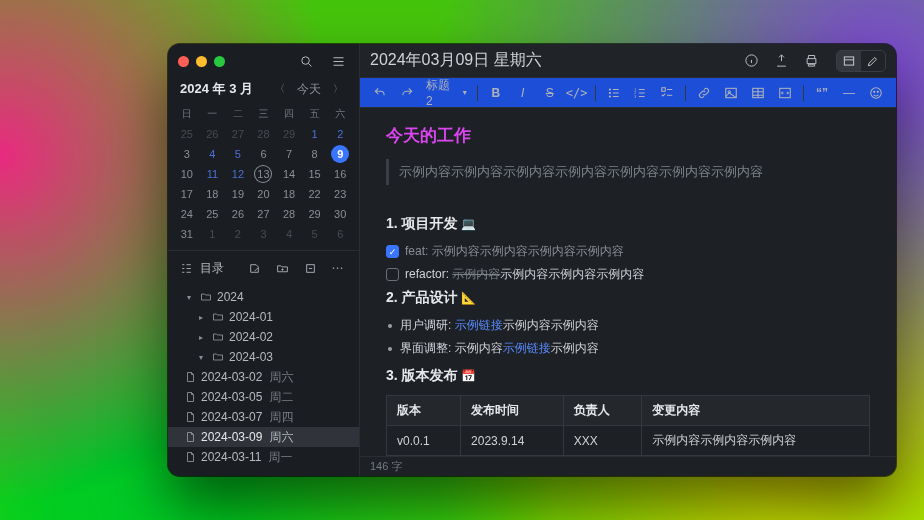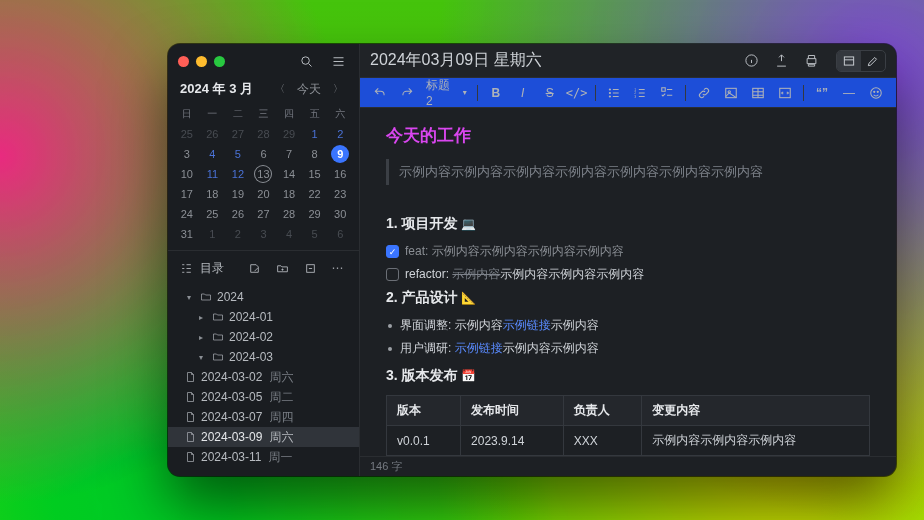--- a/index.html
+++ b/index.html
@@ -523,22 +523,22 @@
             <span class="txt">feat: 示例内容示例内容示例内容示例内容</span>
           </div>
           <div class="task-row">
             <span class="ck"></span>
             <span class="txt">refactor: <span class="strike">示例内容</span>示例内容示例内容示例内容</span>
           </div>
         </div>
 
       <h3 class="sec"><span>2. 产品设计</span> <span class="emoji">📐</span></h3>
       <ul class="bul" id="bullets">
+          <li><span>用户调研: </span><a class="lnk" href="#">示例链接</a><span>示例内容示例内容</span></li>
           <li><span>界面调整: </span><span>示例内容</span><a class="lnk" href="#">示例链接</a><span>示例内容</span></li>
-          <li><span>用户调研: </span><a class="lnk" href="#">示例链接</a><span>示例内容示例内容</span></li>
         </ul>
 
       <h3 class="sec"><span>3. 版本发布</span> <span class="emoji">📅</span></h3>
       <table class="tbl">
         <thead>
             <tr id="thead-row">
               <th>版本</th>
               <th>发布时间</th>
               <th>负责人</th>
               <th>变更内容</th>

